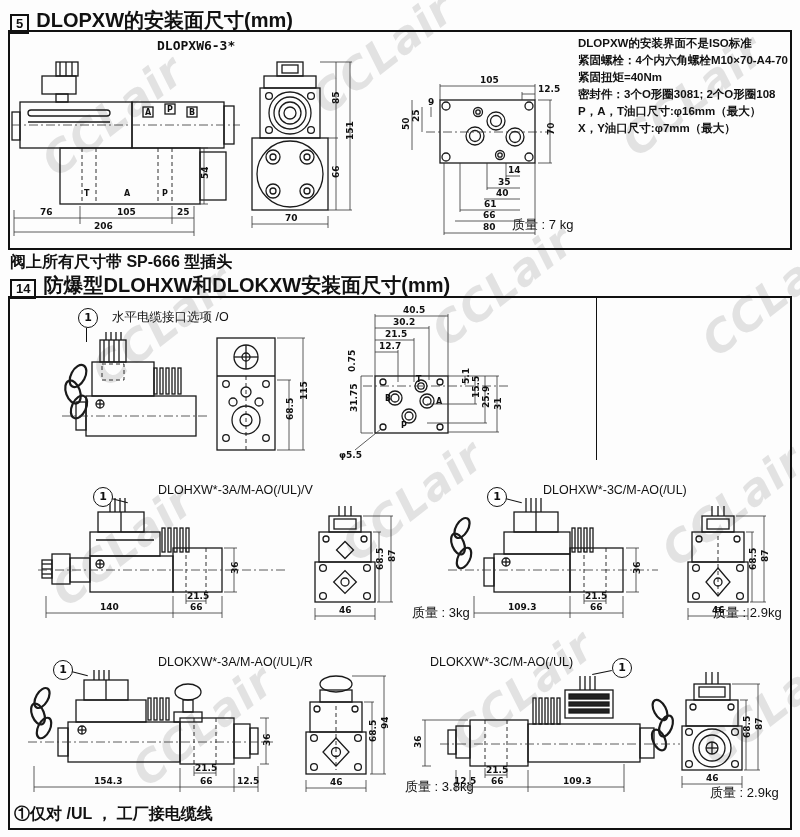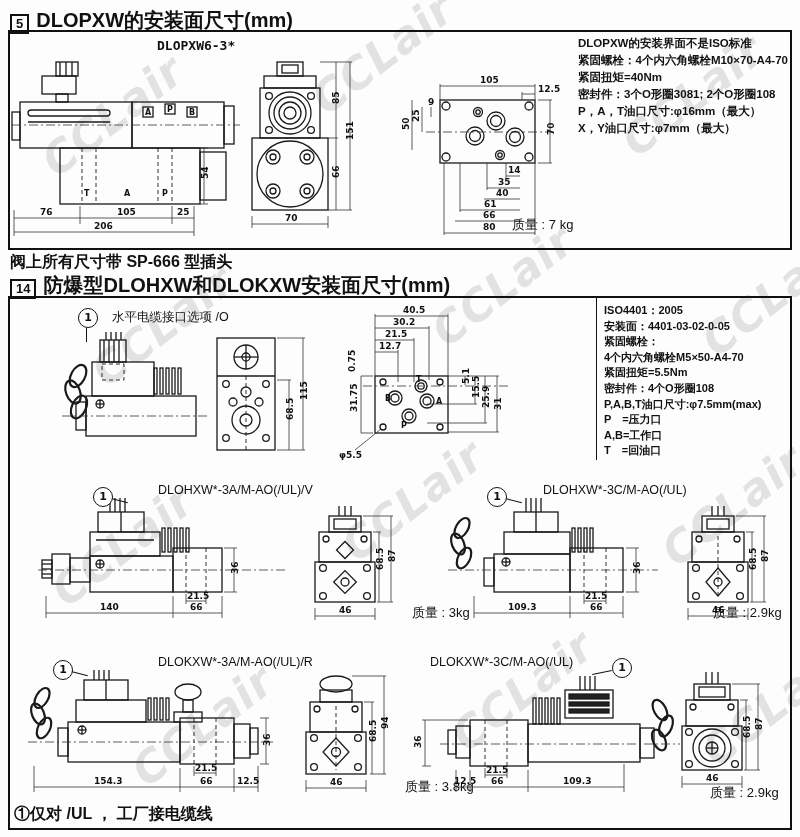--- a/index.html
+++ b/index.html
@@ -216,32 +216,20 @@
   </svg>
 
   <div class="ly note" style="left:10px;top:252px">阀上所有尺寸带  SP-666  型插头</div>
   <div class="ly" style="left:10px;top:272px">
     <span class="secbox">14</span><span class="sectitle">防爆型DLOHXW和DLOKXW安装面尺寸(mm)</span>
   </div>
 
   <div class="frame" style="left:8px;top:296px;width:780px;height:530px"></div>
   <div class="divider" style="left:596px;top:298px;height:162px"></div>
 
-  <div class="ly specs14" style="left:604px;top:303px">
-    <div>ISO4401：2005</div>
-    <div>安装面：4401-03-02-0-05</div>
-    <div>紧固螺栓：</div>
-    <div>4个内六角螺栓M5×50-A4-70</div>
-    <div>紧固扭矩=5.5Nm</div>
-    <div>密封件：4个O形圈108</div>
-    <div>P,A,B,T油口尺寸:φ7.5mm(max)</div>
-    <div>P　=压力口</div>
-    <div>A,B=工作口</div>
-    <div>T　=回油口</div>
-  </div>
 
   <div class="balloon" style="left:78px;top:308px">1</div>
   <div class="leader" style="left:86px;top:328px;width:3px;height:14px;border-top:none;border-left:1.3px solid #111"></div>
   <div class="ly figtitle" style="left:112px;top:309px">水平电缆接口选项 /O</div>
 
   <svg class="ly" style="left:62px;top:332px" width="150" height="122" viewBox="0 0 150 122">
     <g class="tn" style="stroke-width:2.2">
       <ellipse cx="16" cy="44" rx="7" ry="12" transform="rotate(28 16 44)"></ellipse>
       <ellipse cx="11" cy="60" rx="7" ry="12" transform="rotate(-20 11 60)"></ellipse>
       <ellipse cx="17" cy="75" rx="7" ry="12" transform="rotate(25 17 75)"></ellipse>

